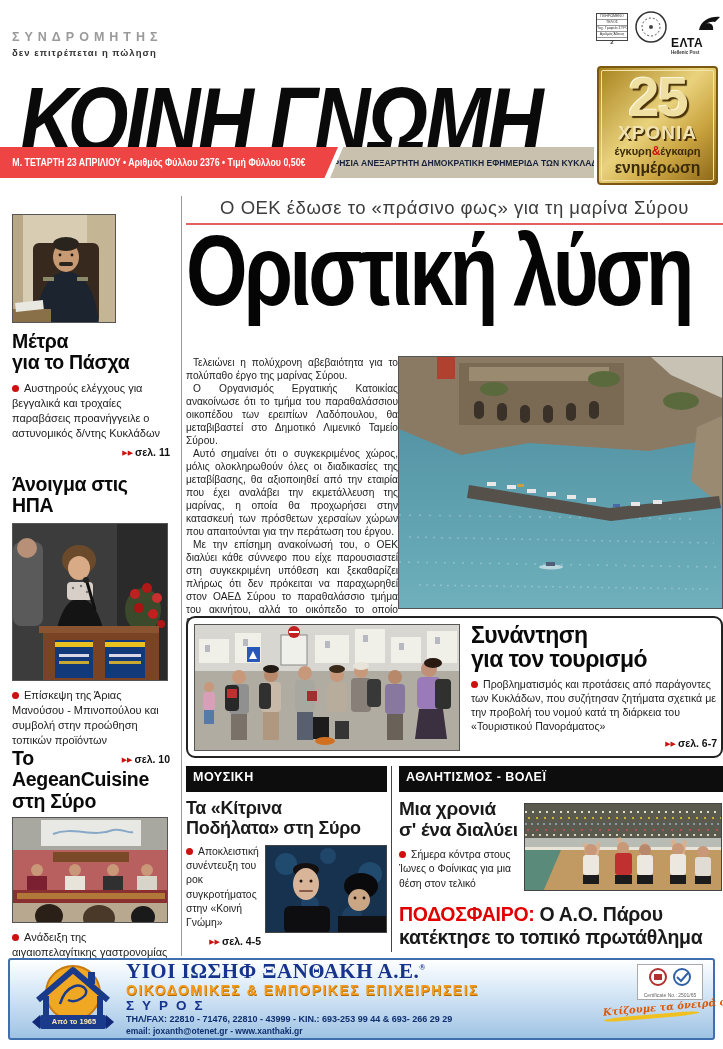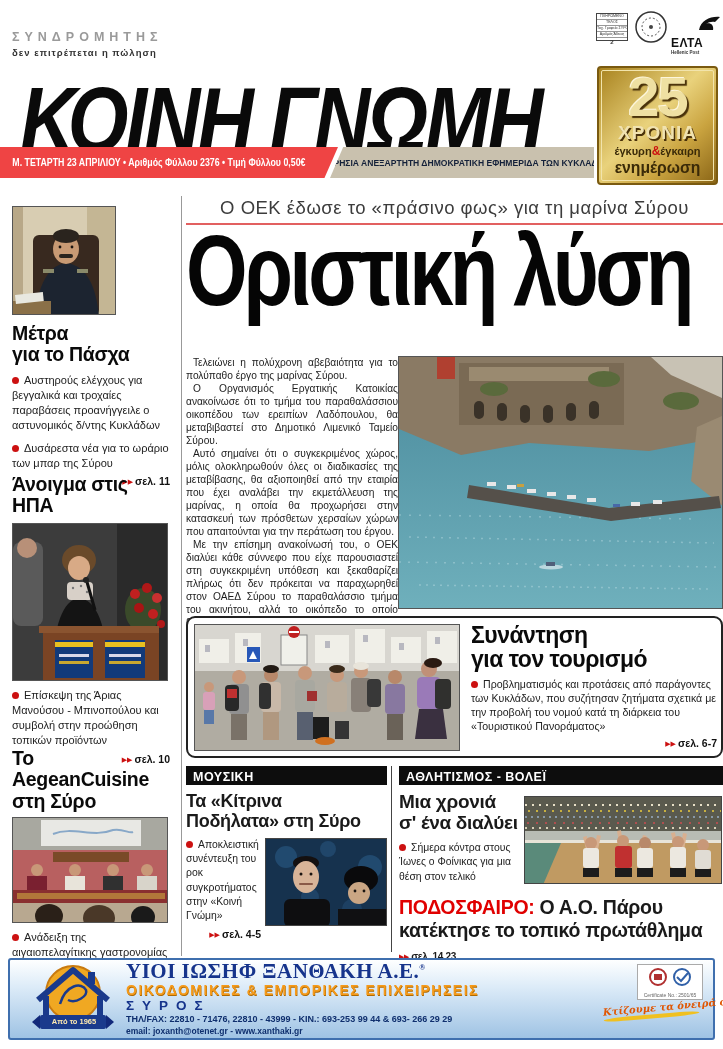--- a/index.html
+++ b/index.html
@@ -83,21 +83,21 @@
   .tourism-box { position:absolute; left:186px; top:616px; width:537px; height:142px;
     border:2px solid #222; border-radius:9px; background:#fff; }
   .tourism-photo { position:absolute; left:6px; top:6px; border:1px solid #555; display:block; }
   .tourism-text { position:absolute; left:283px; top:6px; width:246px; }
   .tourism-text h2 { font-size:23px; line-height:1.04; font-weight:bold; color:#0a0a0a; letter-spacing:-0.5px; }
   .tourism-text .bullet { font-size:10.6px; line-height:1.32; margin-top:6px; }
   .tourism-text .pageref { margin-top:3px; }
 
   
   .section-bar { background:#0d0d0d; color:#fff; font-size:12.5px; font-weight:bold;
-    height:19px; line-height:23px; padding-left:7px; letter-spacing:0.5px; }
+    height:26px; line-height:23px; padding-left:7px; letter-spacing:0.5px; }
   .music { position:absolute; left:186px; top:766px; width:201px; }
   .music h2 { font-size:18px; line-height:1.1; font-weight:bold; margin-top:7px; letter-spacing:-0.3px; }
   .music-row { display:flex; margin-top:6px; }
   .music-left { width:75px; }
   .music-left .bullet { font-size:10.4px; margin-top:0; }
   .music-photo { border:1px solid #444; margin-left:4px; display:block; }
 
   .sports { position:absolute; left:399px; top:766px; width:324px; }
   .sports-row { display:flex; margin-top:7px;align-items:flex-end; }
   .sports-left { width:122px; }
@@ -182,21 +182,21 @@
   <div class="datebar">
     <span>Μ. ΤΕΤΑΡΤΗ 23 ΑΠΡΙΛΙΟΥ • Αριθμός Φύλλου 2376 • Τιμή Φύλλου 0,50€</span>
   </div>
   <div class="tagbar">
     <span>ΗΜΕΡΗΣΙΑ ΑΝΕΞΑΡΤΗΤΗ ΔΗΜΟΚΡΑΤΙΚΗ ΕΦΗΜΕΡΙΔΑ ΤΩΝ ΚΥΚΛΑΔΩΝ</span>
   </div>
 
   <div class="vline-main"></div>
   <div class="vline-bottom"></div>
 
-  <div class="story" style="top:206px">
+  <div class="story" style="top:214px">
     <svg class="photo" width="104" height="109">
       <rect width="104" height="109" fill="#d8cdb2"></rect>
       <rect x="74" width="30" height="109" fill="#c4b694"></rect>
       <rect width="10" height="109" fill="#b8a888"></rect>
       <rect x="20" y="28" width="66" height="81" rx="6" fill="#38291f"></rect>
       <path d="M22 109 C26 72 38 58 53 56 C70 58 82 72 86 109 Z" fill="#1c2430"></path>
       <rect x="30" y="62" width="11" height="4" fill="#8a8a6a"></rect>
       <rect x="64" y="62" width="11" height="4" fill="#8a8a6a"></rect>
       <ellipse cx="53" cy="42" rx="13" ry="15" fill="#c89a74"></ellipse>
       <ellipse cx="53" cy="29" rx="13" ry="7" fill="#2a241e"></ellipse>
@@ -204,21 +204,20 @@
       <circle cx="47" cy="40" r="1.4" fill="#1a1410"></circle>
         <circle cx="59" cy="40" r="1.4" fill="#1a1410"></circle>
       <rect x="0" y="94" width="38" height="15" fill="#8a7048"></rect>
       <rect x="2" y="88" width="28" height="9" fill="#e8e8e0" transform="rotate(-6 2 88)"></rect>
     </svg>
     <h2>
       <span>Μέτρα</span><br>
       <span>για το Πάσχα</span>
     </h2>
     <div class="bullet"><span class="dot"></span><span>Αυστηρούς ελέγχους για βεγγαλικά και τροχαίες παραβάσεις προανήγγειλε ο αστυνομικός δ/ντης Κυκλάδων</span></div>
-    <div class="bullet"><span class="dot"></span><span>Δυσάρεστα νέα για το ωράριο των μπαρ της Σύρου</span></div>
     <div class="pageref"><span class="pref-arrow">▶▶</span><span>σελ. 11</span></div>
   </div>
 
   <div class="story" style="top:474px">
     <h2 style="margin-top:0">
       <span>Άνοιγμα στις ΗΠΑ</span>
     </h2>
     <svg class="photo" style="margin-top:6px" width="156" height="158">
       <rect width="156" height="158" fill="#3c3c3c"></rect>
       <rect x="104" width="52" height="158" fill="#2a2a2a"></rect>

